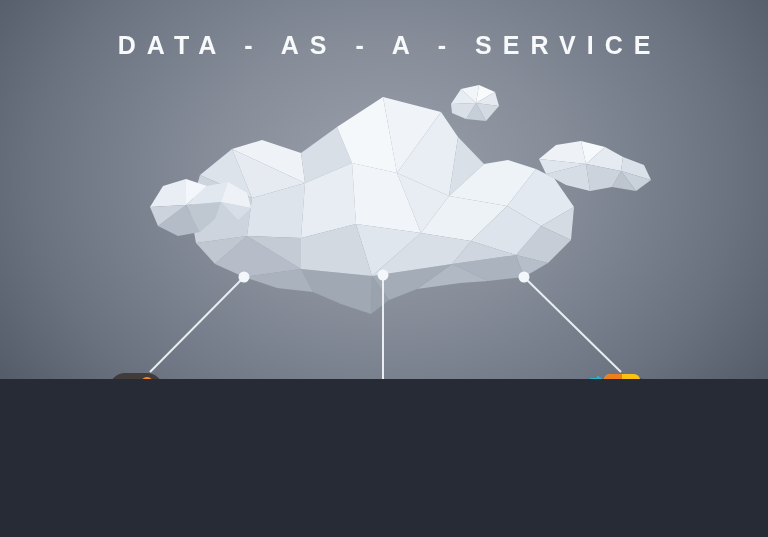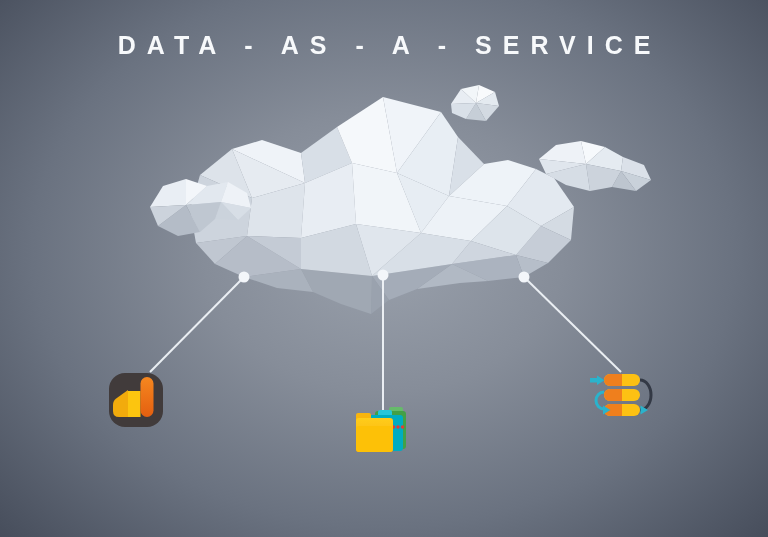--- a/index.html
+++ b/index.html
@@ -1,18 +1,18 @@
 <!DOCTYPE html>
 <html><head>
 <meta charset="utf-8">
 <style>
   html,body{margin:0;padding:0;background:#262b36;}
   .stage{
     position:relative;
-    width:768px;height:537px;
+    width:768px;height:379px;
     overflow:hidden;
     font-family:"Liberation Sans", sans-serif;
     background:radial-gradient(ellipse 640px 500px at 50% 47%,
       #9aa1ac 0%, #868d99 28%, #6a7280 55%, #4a515f 80%, #303644 100%);
   }
   .title{
     position:absolute; top:31px; left:0; right:0;
     text-align:center;
     font-size:25px; font-weight:800;
     letter-spacing:11px; text-indent:11px;

